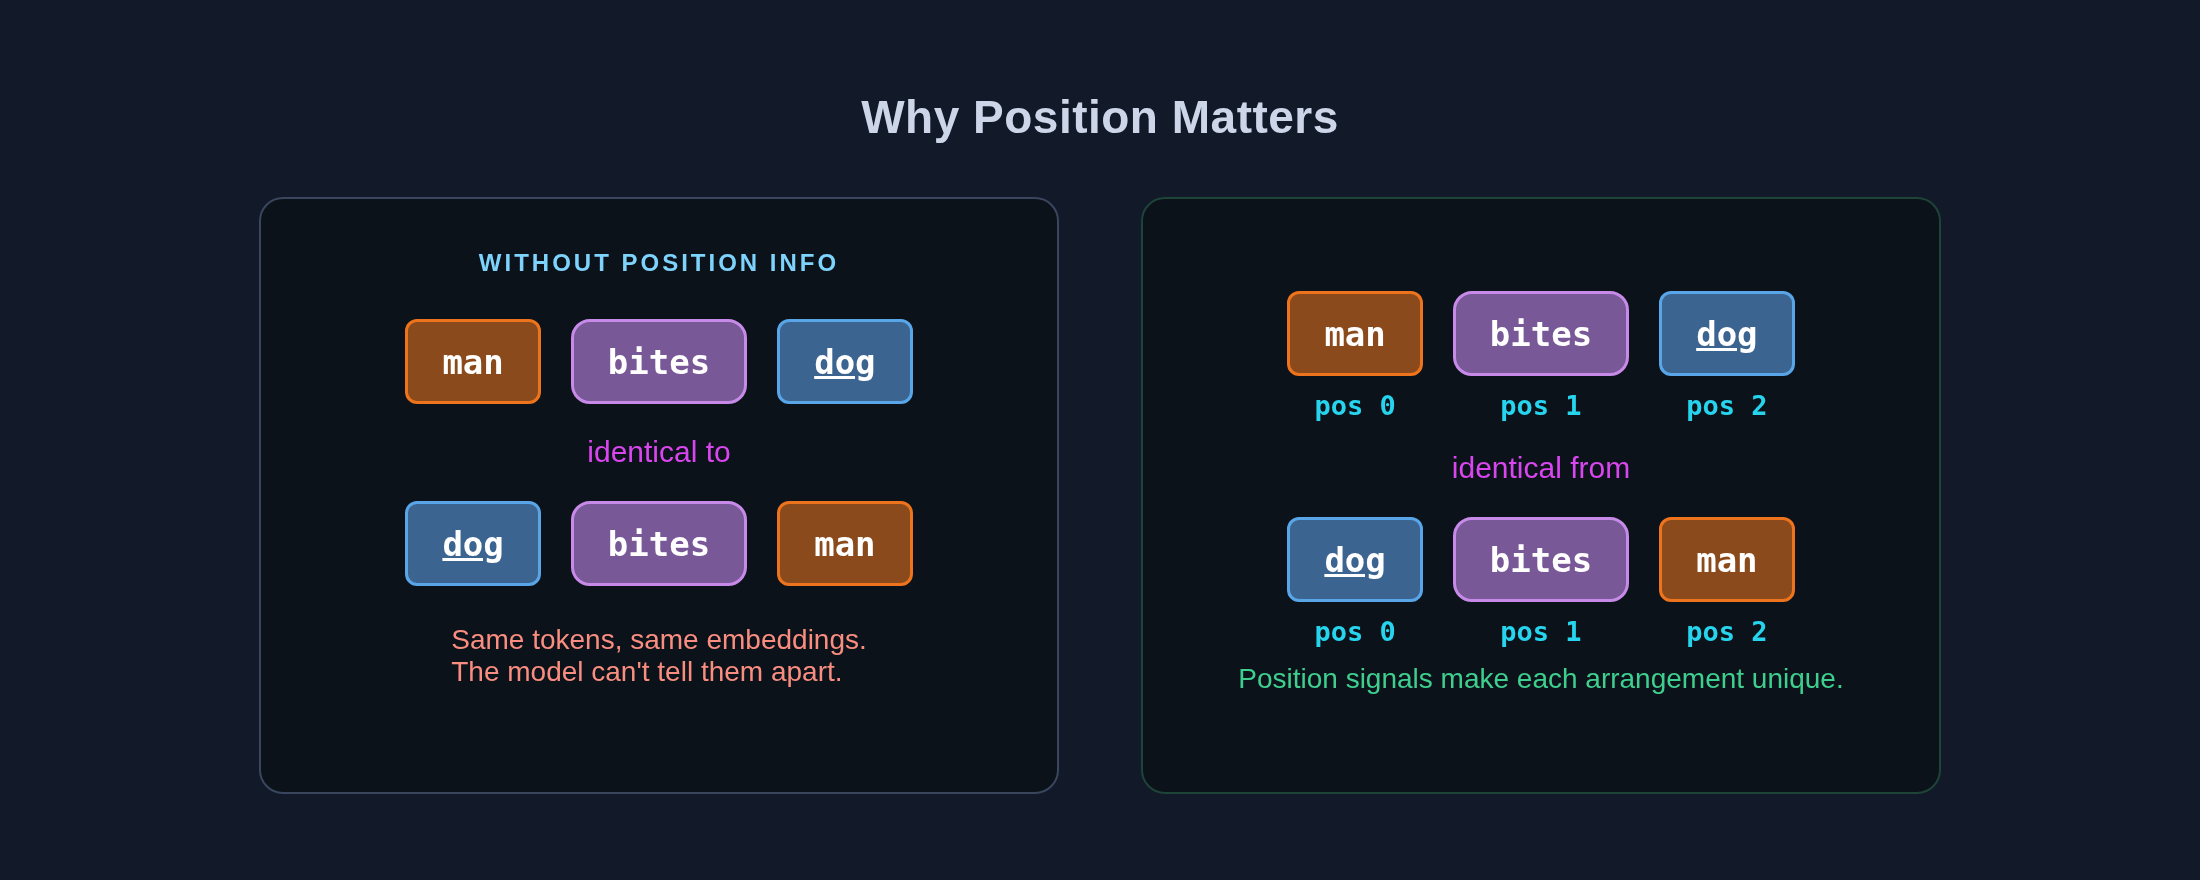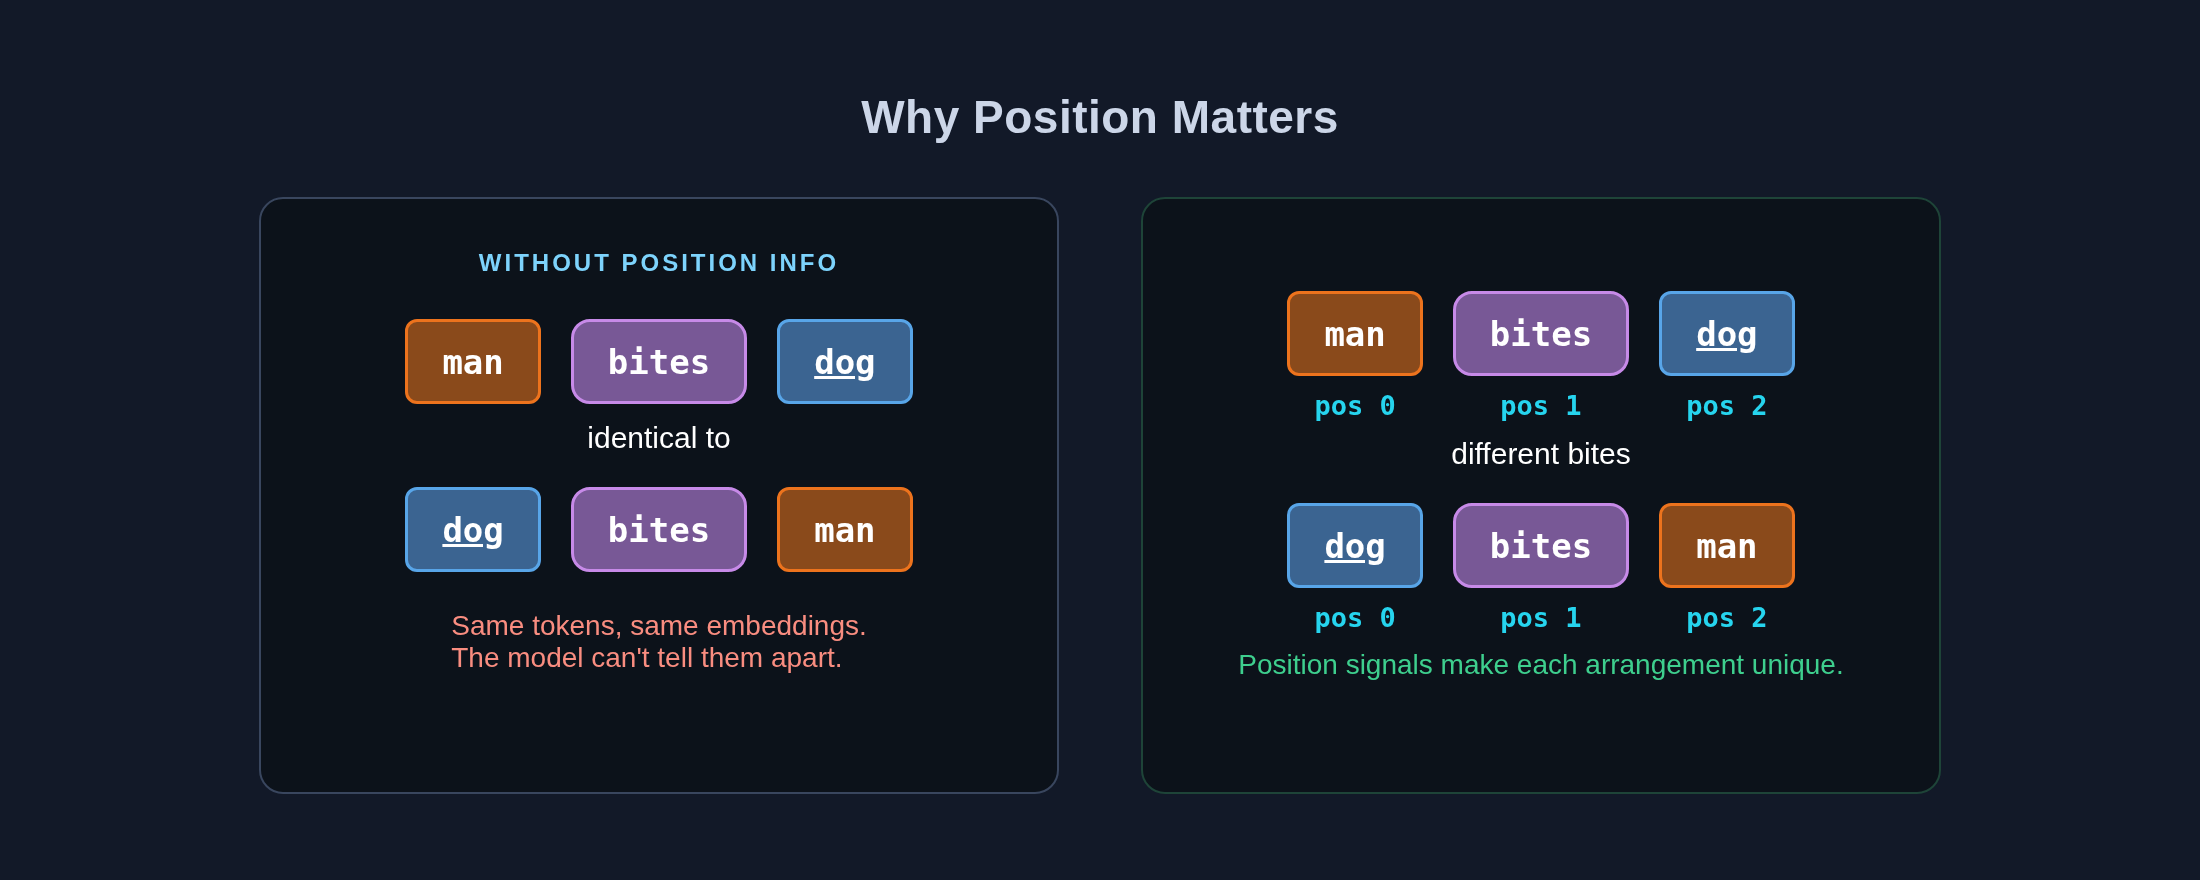--- a/index.html
+++ b/index.html
@@ -72,24 +72,24 @@
   .token[data-color="blue"]   { background: #3b6491; border-color: #58a5e8; text-decoration: underline; }
   .pos-label {
     margin-top: 16px;
     font-family: "DejaVu Sans Mono", monospace;
     font-weight: bold;
     font-size: 27px;
     line-height: 28px;
     color: #26d4ee;
   }
   .connector {
-    margin-top: 18px;
+    margin-top: 32px;
     font-size: 30px;
     line-height: 32px;
-    color: #ffffff;
+    color: #d946ef;
   }
   .panel .token-row.second { margin-top: 33px; }
   .caption {
     margin-top: 38px;
     text-align: left;
     font-size: 28px;
     line-height: 32px;
   }
   .panel.without .caption { color: #f98d80; }
   .panel.with .caption    { color: #3ecf8e; margin-top: 17px; }
@@ -134,21 +134,21 @@
       <div class="token-col">
         <div class="token" data-color="purple">bites</div>
         <div class="pos-label">pos 1</div>
       </div>
       <div class="token-col">
         <div class="token" data-color="blue">dog</div>
         <div class="pos-label">pos 2</div>
       </div>
     </div>
 
-    <div class="connector">different bites</div>
+    <div class="connector">identical from</div>
 
     <div class="token-row second">
       <div class="token-col">
         <div class="token" data-color="blue">dog</div>
         <div class="pos-label">pos 0</div>
       </div>
       <div class="token-col">
         <div class="token" data-color="purple">bites</div>
         <div class="pos-label">pos 1</div>
       </div>

